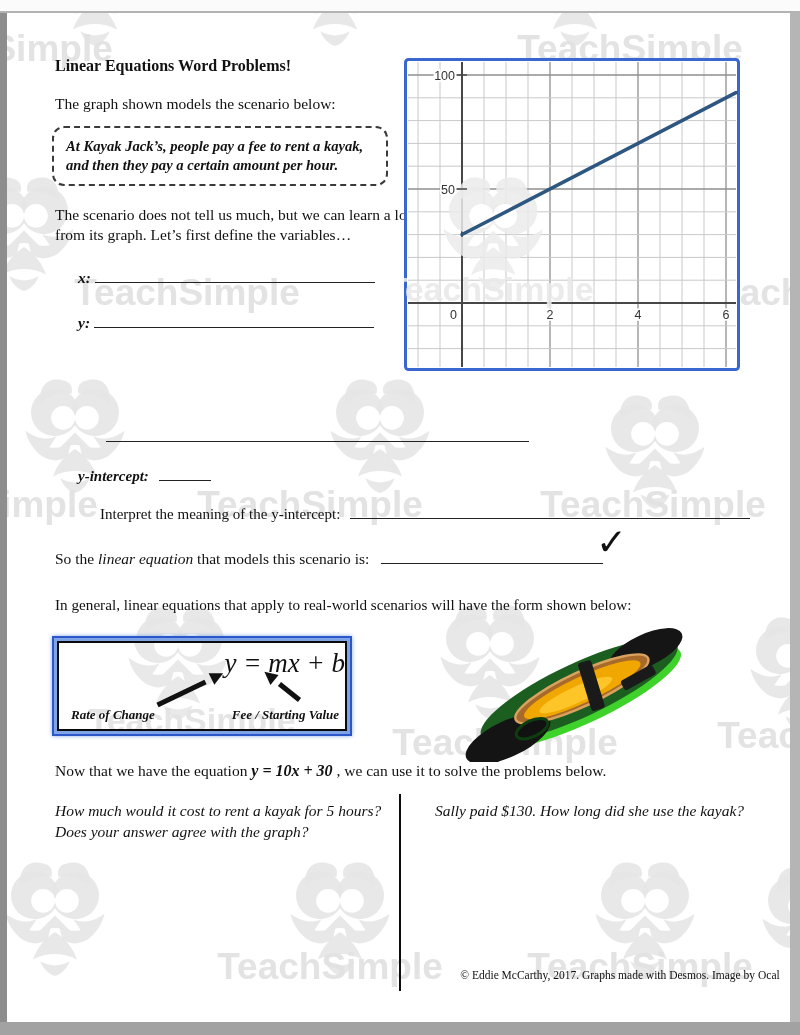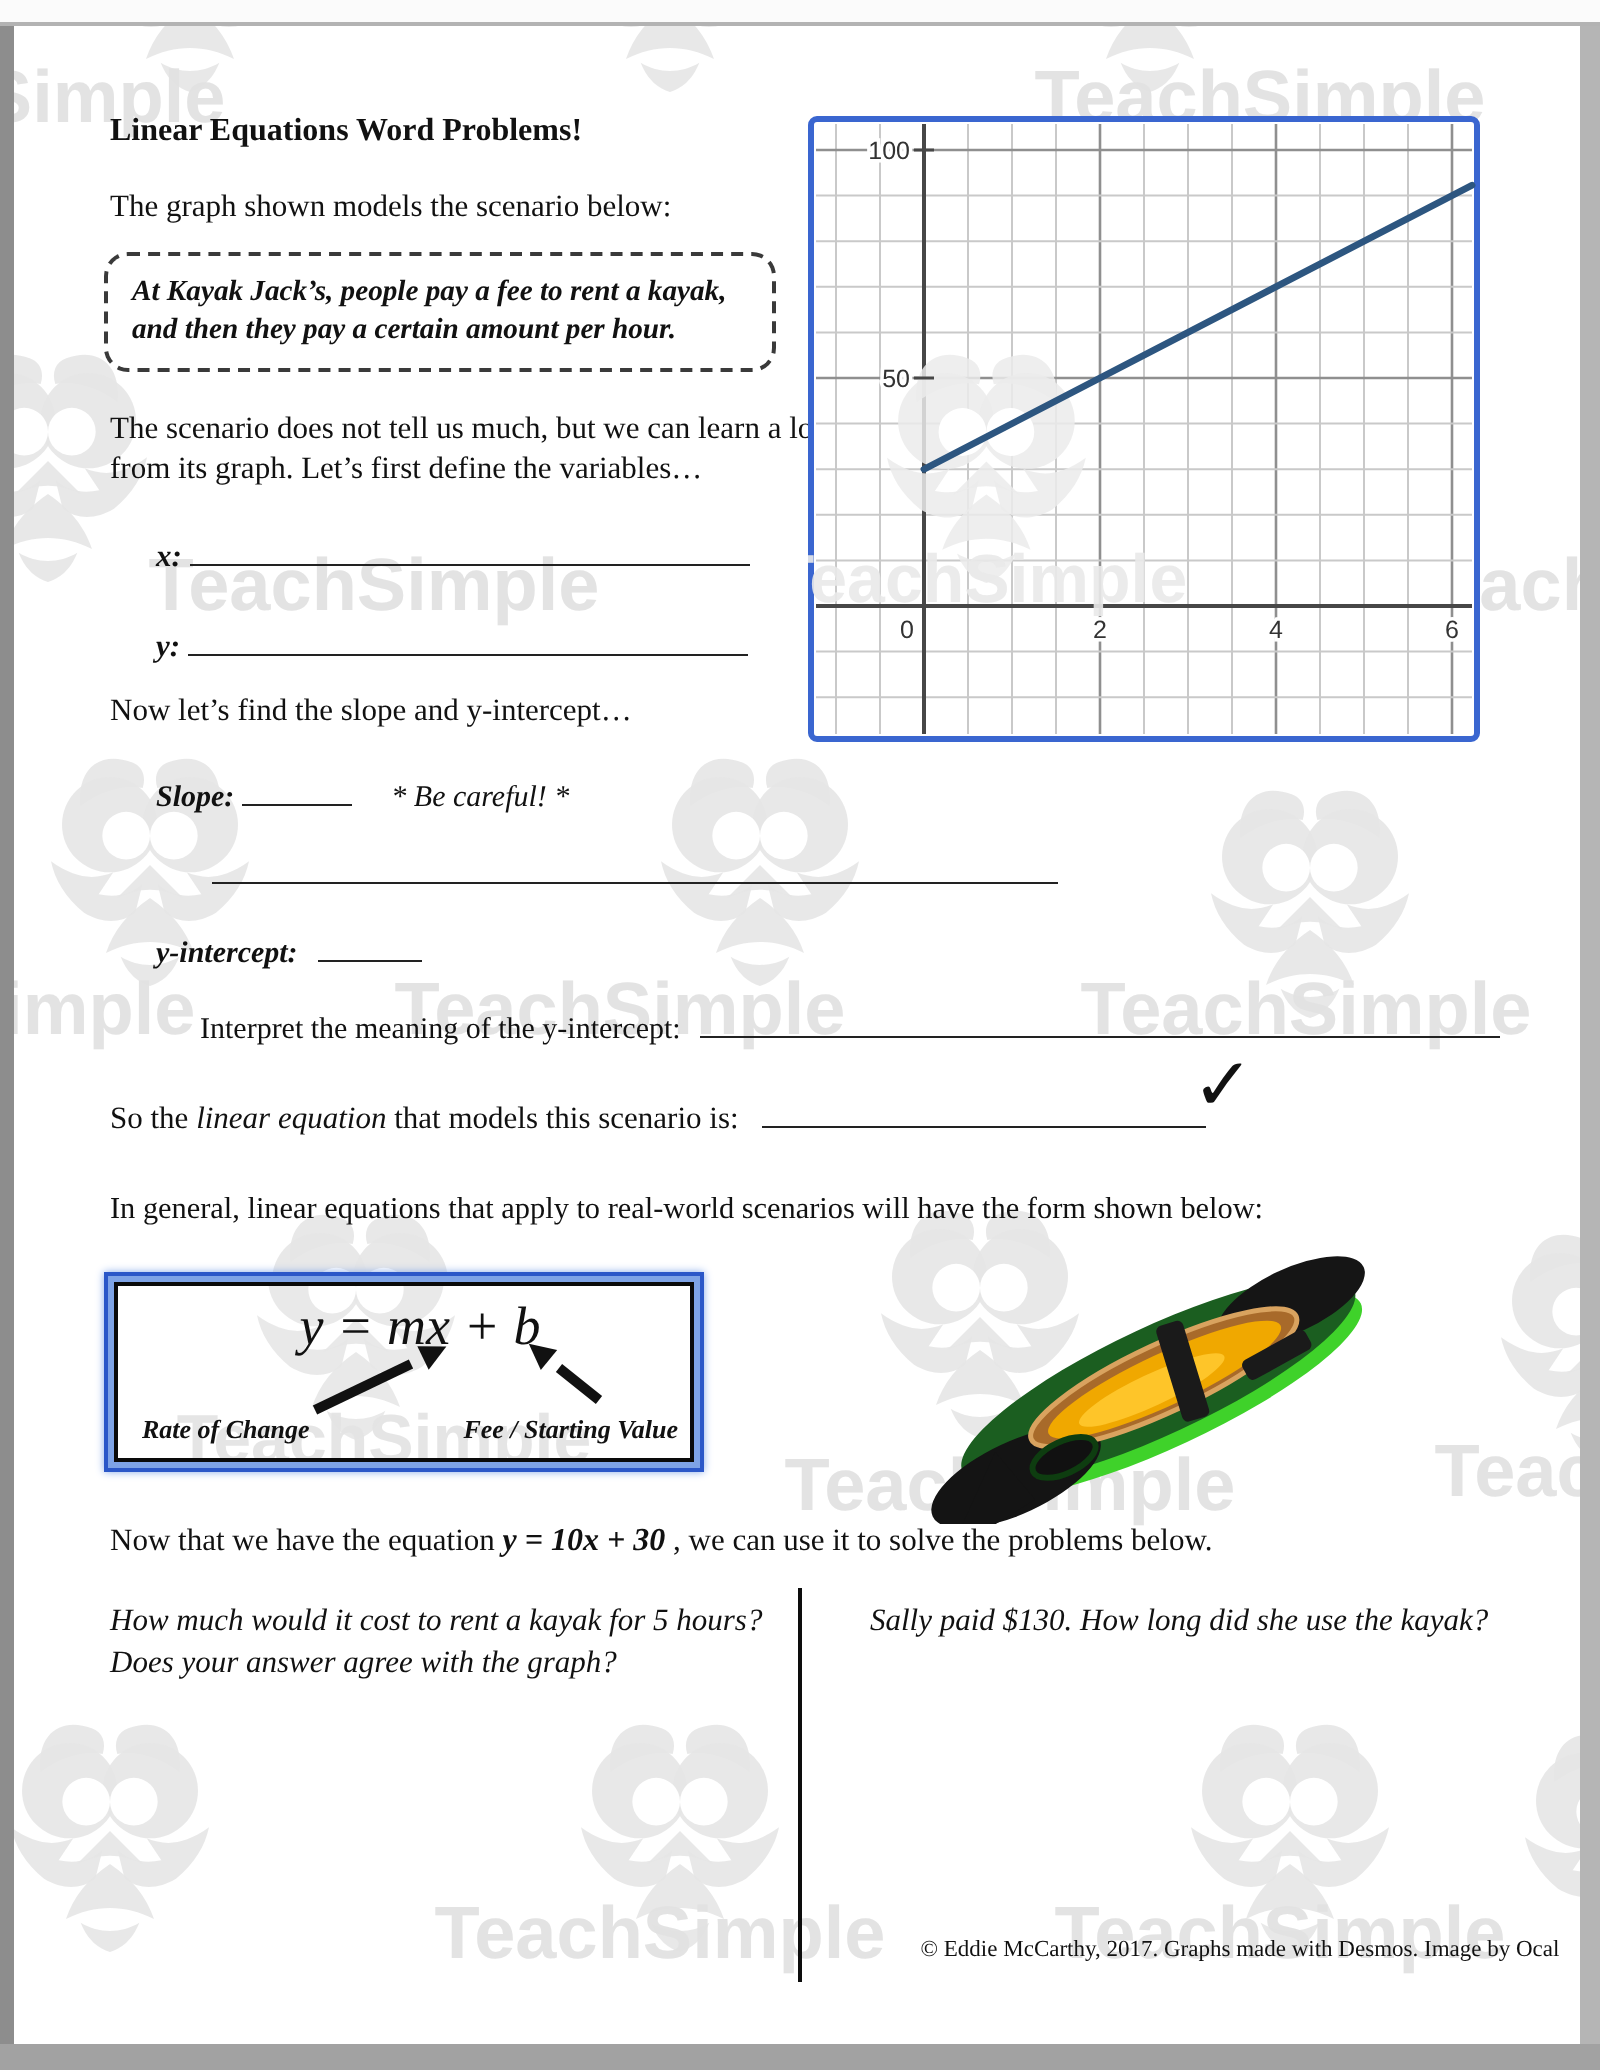--- a/index.html
+++ b/index.html
@@ -32,21 +32,21 @@
   .row-slope{left:78px;top:387px;font-size:15px;}
   .row-int-slope{left:100px;top:426px;font-size:15px;}
   .row-yint{left:78px;top:465px;font-size:15px;text-align:right;}
   .row-int-yint{left:100px;top:503px;font-size:15px;}
   .row-so{left:55px;top:548px;}
   .check{left:596px;top:521px;font-size:37px;font-weight:bold;z-index:2;position:absolute;font-family:"DejaVu Sans",sans-serif;}
   .t-general{left:55px;top:596px;font-size:15.2px;}
   .eq-box{position:absolute;z-index:2;left:52px;top:636px;width:290px;border:2px solid #2b57c8;
           background:#7ea3e6;padding:3px;box-shadow:0 0 4px #86a9ea;}
   .eq-inner{position:relative;border:2.5px solid #0a0a0a;background:#fff;height:86px;overflow:hidden;}
-  .eq-formula{position:relative;z-index:2;text-align:center;font-size:27px;font-style:italic;margin-top:5px;padding-left:16px;}
+  .eq-formula{position:relative;z-index:2;text-align:right;font-size:27px;font-style:italic;margin-top:5px;padding-left:16px;}
   .eq-label{position:absolute;z-index:2;bottom:6px;font-size:13px;font-weight:bold;font-style:italic;white-space:nowrap;}
   .eq-label-left{left:12px;}
   .eq-label-right{right:6px;}
   .eq-arrows{position:absolute;left:0;top:0;width:100%;height:100%;z-index:1;}
   .eq-wm-owl{position:absolute;left:64px;top:-44px;z-index:0;color:rgba(231,231,231,0.9);}
   .eq-wm-text{position:absolute;left:133px;top:58px;z-index:0;font-family:"Liberation Sans",sans-serif;
               font-weight:bold;font-size:34px;color:rgba(228,228,228,0.95);transform:translateX(-50%);white-space:nowrap;}
   .graph-svg{position:absolute;left:404px;top:58px;z-index:2;}
   .kayak-svg{position:absolute;left:425px;top:612px;z-index:2;}
   .t-now{left:55px;top:762px;}
@@ -149,27 +149,21 @@
 
   <div class="t row-x">
     <span class="bi">x:</span>
     <span class="blank" style="width:280px"></span>
   </div>
   <div class="t row-y">
     <span class="bi">y:</span>
     <span class="blank" style="width:280px"></span>
   </div>
 
-  <div class="t t-find">Now let’s find the slope and y-intercept…</div>
-
-  <div class="t row-slope">
-    <span class="bi">Slope:</span>
-    <span class="blank" style="width:55px"></span>
-    <span class="it" style="margin-left:16px">* Be careful! *</span>
-  </div>
+
 
   <div class="t row-int-slope">
     <span class="blank" style="width:423px;margin-left:6px"></span>
   </div>
 
   <div class="t row-yint">
     <span class="bi">y-intercept:</span>
     <span class="blank" style="width:52px;margin-left:6px"></span>
   </div>
 

